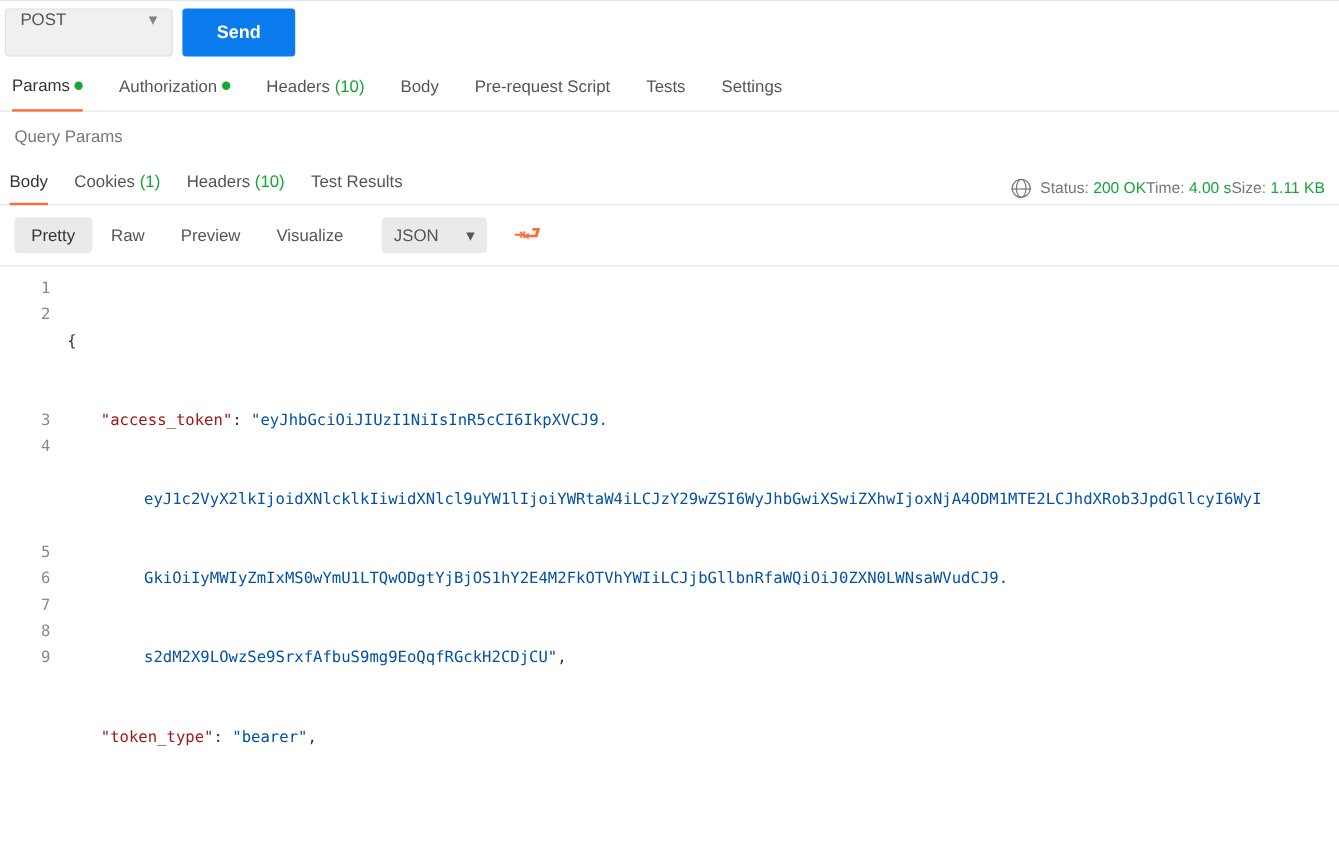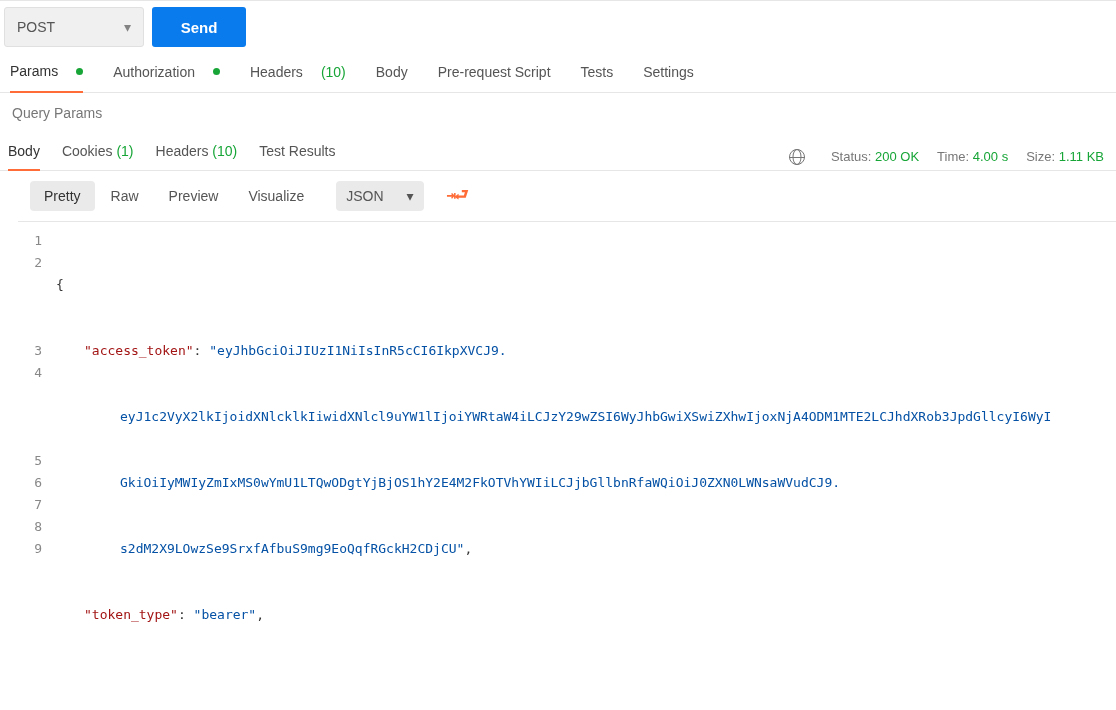--- a/index.html
+++ b/index.html
@@ -14,55 +14,55 @@
     --num:#0451a5;
     --key:#a31515;
     --str:#0451a5;
   }
   *{box-sizing:border-box;}
   html,body{margin:0;padding:0;font-family:-apple-system,Segoe UI,Helvetica,Arial,sans-serif;font-size:13px;color:var(--text);background:#fff;}
   body{width:1116px;}
 
   
   .req-row{display:flex;gap:8px;padding:6px 4px 0 4px;border-top:1px solid var(--border);}
-  .method{width:140px;height:40px;background:#f0f0f0;border:1px solid #e0e0e0;border-radius:3px;display:flex;align-items:center;padding:0 12px;font-size:14px;color:#555;justify-content:space-between;}
+  .method{width:140px;height:40px;background:#f0f0f0;border:1px solid #e0e0e0;border-radius:3px;display:flex;align-items:flex-start;padding:0 12px;font-size:14px;color:#555;justify-content:space-between;}
   .method .chev{opacity:.7;}
   .url{flex:1;height:40px;border:1px solid #e0e0e0;background:#fafafa;border-radius:3px;display:flex;align-items:center;padding:0 12px;color:#555;font-size:14px;white-space:nowrap;overflow:hidden;text-overflow:ellipsis;}
   .send{width:94px;height:40px;background:var(--blue);color:#fff;border:none;border-radius:3px;font-size:15px;font-weight:600;}
 
   
   .tabs{display:flex;gap:30px;padding:16px 10px 0 10px;border-bottom:1px solid var(--border);}
-  .tab{padding:0 0 12px 0;color:#555;font-size:14px;display:flex;align-items:center;gap:18px;cursor:pointer;}
+  .tab{padding:0 0 12px 0;color:#555;font-size:14px;display:flex;align-items:center;gap:4px;cursor:pointer;}
   .tab.active{border-bottom:2px solid var(--orange);color:#333;margin-bottom:-1px;}
   .dot{width:7px;height:7px;border-radius:50%;background:#17a537;display:inline-block;}
   .count{color:#17a537;}
 
   .qp-label{padding:12px 12px 8px 12px;color:#777;font-size:14px;}
 
   table.params{width:100%;border-collapse:collapse;}
   table.params th,table.params td{border:1px solid var(--border);padding:10px 14px;text-align:left;font-weight:400;color:#666;font-size:13px;}
   table.params th{color:#777;background:#fff;}
   td.chkcell{width:42px;text-align:center;padding:8px 0;border-left:none;}
   .chk{width:16px;height:16px;border-radius:3px;background:#333;display:inline-flex;align-items:center;justify-content:center;color:#fff;font-size:11px;}
 
   
   .resp-head{display:flex;align-items:center;justify-content:space-between;padding:14px 12px 0 8px;border-bottom:1px solid var(--border);}
   .resp-tabs{display:flex;gap:22px;}
   .resp-tab{padding-bottom:10px;color:#555;font-size:14px;cursor:pointer;}
   .resp-tab.active{border-bottom:2px solid var(--orange);color:#333;margin-bottom:-1px;}
-  .resp-meta{display:flex;align-items:center;gap:18px;color:#777;font-size:13px;}
+  .resp-meta{display:flex;align-items:center;color:#777;font-size:13px;}
   .resp-meta .g{color:#17a537;}
   .globe{width:16px;height:16px;border:1.3px solid #777;border-radius:50%;position:relative;margin-right:8px;}
   .globe:before,.globe:after{content:"";position:absolute;border:1.3px solid #777;}
   .globe:before{left:50%;top:-1px;bottom:-1px;width:7px;transform:translateX(-50%);border-radius:50%;}
   .globe:after{left:-1px;right:-1px;top:50%;height:0;border-bottom:none;}
 
 
   
-  .body-tb{display:flex;align-items:flex-end;gap:2px;padding:10px 12px;border-bottom:1px solid var(--border);margin-left:18px;}
+  .body-tb{display:flex;align-items:flex-end;gap:2px;padding:10px 12px;border-bottom:1px solid var(--border);}
   .pill{padding:7px 14px;border-radius:4px;color:#555;font-size:14px;cursor:pointer;}
   .pill.active{background:#eaeaea;color:#333;}
   .sep{width:14px;}
   .json-dd{background:#eaeaea;border-radius:4px;padding:7px 10px;display:flex;align-items:center;gap:23px;color:#555;font-size:14px;}
   .wrap-btn{margin-left:14px;width:34px;height:30px;display:flex;align-items:center;justify-content:center;border-radius:4px;}
   .wrap-ico{color:var(--orange);font-weight:700;font-family:monospace;font-size:16px;letter-spacing:-2px;}
 
   
   .code{display:flex;font-family:Consolas,Menlo,monospace;font-size:13px;line-height:22px;padding:8px 0 24px 0;}
   .gutter{width:56px;text-align:right;color:#888;padding-right:14px;user-select:none;}

